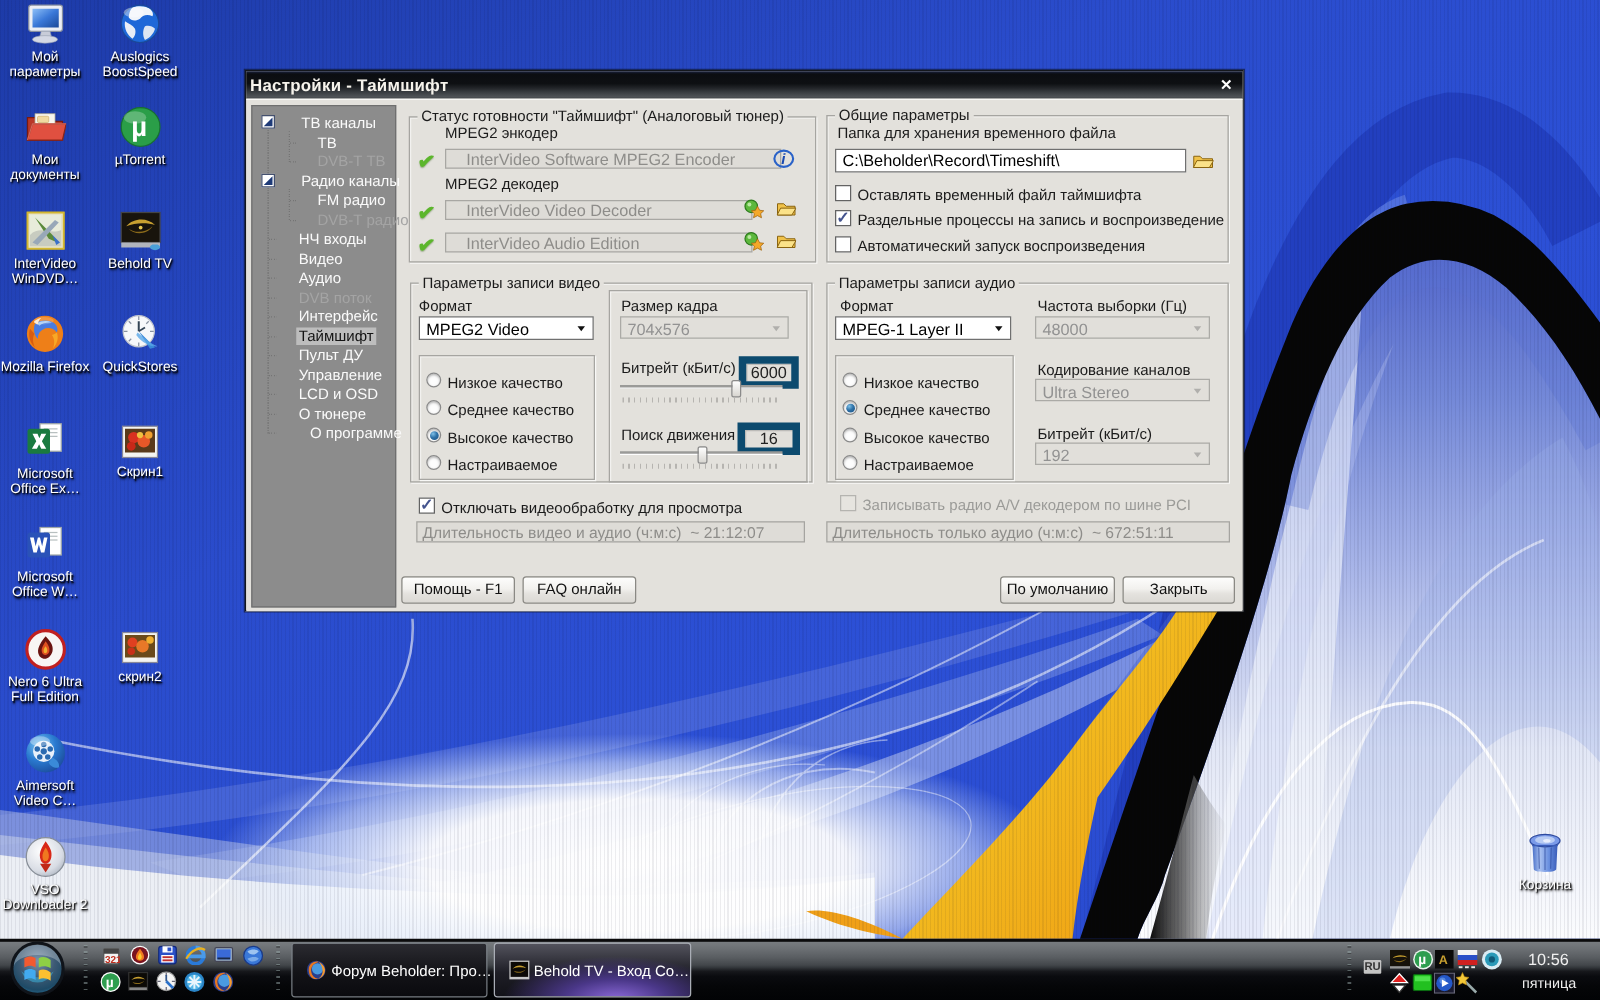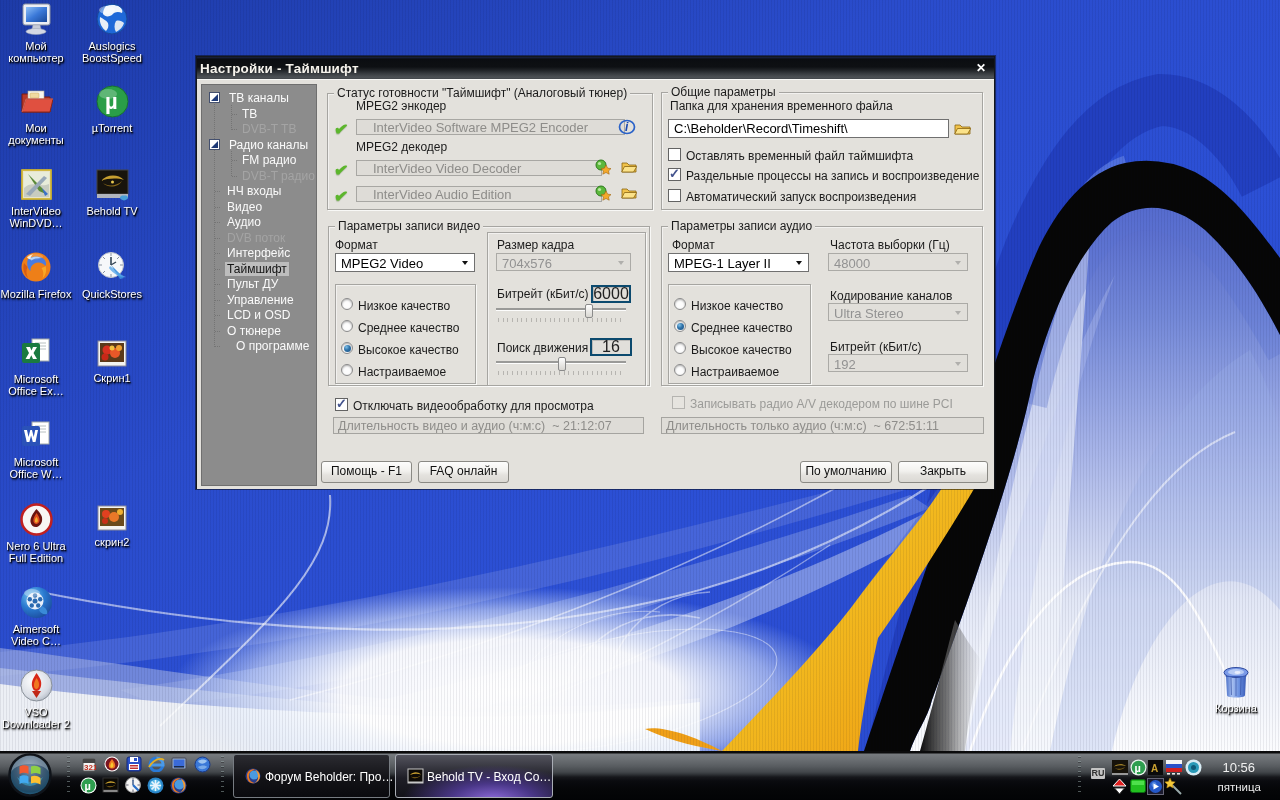--- a/index.html
+++ b/index.html
@@ -10,40 +10,40 @@
 .ic{display:block;margin:0 auto;}
 .ilab{color:#fff;font-size:11px;line-height:12.4px;text-shadow:1px 1px 1px #000,1px 2px 2px rgba(0,0,0,.9);margin-top:4px;white-space:pre-line;}
 
 #win{position:absolute;left:196px;top:56px;width:797px;height:431px;z-index:5;background:#E3E1DC;border:1px solid #14171c;box-shadow:0 0 0 1px rgba(10,12,20,.55);}
 #title{position:absolute;left:0;top:0;width:100%;height:22px;
  background:linear-gradient(#1a2340 0%,#0b0d11 10%,#0e1013 45%,#23262a 62%,#393d41 76%,#4e5256 92%,#44484c 100%);}
 #title .t{position:absolute;left:3px;top:4px;color:#f6f3ec;font-size:13.5px;font-weight:bold;letter-spacing:.2px;}
 #title .x{position:absolute;right:8px;top:4px;color:#fff;font-size:12px;font-weight:bold;}
 #client{position:absolute;left:0;top:22px;width:797px;height:409px;background:#E3E1DC;border-top:1px solid #f8f8f6;}
 #nav{position:absolute;left:4px;top:4px;width:114px;height:400px;background:#8C8C8C;border:1px solid #6f6f6f;}
-.ni{position:absolute;left:4px;width:114px;height:15px;font-size:12px;color:#fafafa;white-space:nowrap;}
+.ni{position:absolute;left:16px;width:114px;height:15px;font-size:12px;color:#fafafa;white-space:nowrap;}
 .ni.dis{color:#a4a4a4;}
 .ni.sel span{background:#BDBDBD;color:#141414;padding:0 2px;}
 .nchk{position:absolute;width:9px;height:9px;background:#fff;border:1px solid #44506e;z-index:2;}
 .nchk svg{display:block}
 .tl{position:absolute;width:1px;background:repeating-linear-gradient(#747474 0 1px,rgba(0,0,0,0) 1px 2px);}
 .tlh{position:absolute;height:1px;background:repeating-linear-gradient(90deg,#747474 0 1px,rgba(0,0,0,0) 1px 2px);}
 
 .grp{position:absolute;border:1px solid #a6a5a1;box-shadow:1px 1px 0 rgba(255,255,255,.75), inset 1px 1px 0 rgba(255,255,255,.55);}
 .gt{position:absolute;top:-8px;left:6px;background:#E3E1DC;padding:0 3px;font-size:12px;color:#1b1b1b;white-space:nowrap;}
 .lbl{position:absolute;font-size:12px;color:#1b1b1b;white-space:nowrap;}
 .dlbl{position:absolute;font-size:12px;color:#9b9b98;white-space:nowrap;}
 .field{position:absolute;background:#dedcd7;border:1px solid #a8a7a3;color:#8e8d8a;font-size:13px;line-height:16px;padding-left:16px;overflow:hidden;white-space:nowrap;}
 .wfield{position:absolute;background:#fff;border:1px solid #707070;color:#000;font-size:13px;padding-left:5px;overflow:hidden;white-space:nowrap;}
 .combo{position:absolute;background:#fff;border:1px solid #707070;color:#000;font-size:13px;overflow:hidden;white-space:nowrap;}
 .combo .ar{position:absolute;right:6px;top:7px;width:0;height:0;border:3.5px solid transparent;border-top:4.5px solid #111;}
 .combod{position:absolute;background:#e1dfda;border:1px solid #abaaa6;color:#929292;font-size:13px;overflow:hidden;white-space:nowrap;}
 .combod .ar{position:absolute;right:6px;top:7px;width:0;height:0;border:3.5px solid transparent;border-top:4.5px solid #b0afac;}
 .ct{padding:2px 0 0 5px;}
-.vbox{position:absolute;background:#e1dfda;border:2px solid #0c4a6e;box-shadow:inset 1px 1px 0 rgba(120,120,120,.35);color:#222;font-size:16px;text-align:center;}
+.vbox{position:absolute;background:#e1dfda;border:6px solid #0c4a6e;box-shadow:inset 1px 1px 0 rgba(120,120,120,.35);color:#222;font-size:13px;text-align:center;}
 .sbox{position:absolute;background:#dedcd7;border:1px solid #a5a4a0;color:#8e8d8a;font-size:12.5px;line-height:16px;padding-left:4px;white-space:nowrap;}
 .cb{position:absolute;width:11px;height:11px;background:#fff;border:1px solid #636363;}
 .cb.d{border-color:#b5b4b0;background:#e6e4df;}
 .cbck{position:absolute;font-size:13px;font-weight:bold;color:#44548e;margin:-3px 0 0 0px;}
 .rad{position:absolute;width:10px;height:10px;border-radius:50%;background:#fdfdfd;border:1px solid #8a8a8a;box-shadow:inset 0 1px 2px rgba(100,100,100,.5);}
 .rad.on::after{content:"";position:absolute;left:1.5px;top:1.5px;width:7px;height:7px;border-radius:50%;background:radial-gradient(circle at 35% 30%, #7ec0e8 0%, #2f72a8 45%, #1a4f80 100%);}
 .btn{position:absolute;height:20px;background:linear-gradient(#fdfdfc,#f2f1ee 45%,#e4e2de 65%,#dbd9d4);border:1px solid #8a8984;border-radius:3px;font-size:12px;color:#111;text-align:center;line-height:19px;}
 .grn{position:absolute;font-size:17px;font-weight:bold;color:#5cb62c;text-shadow:0 1px 1px rgba(40,90,10,.35);transform:rotate(6deg);}
 
 #bar{position:absolute;left:0;top:751px;width:1280px;height:49px;z-index:6;
@@ -153,21 +153,21 @@
           <stop offset=".5" stop-color="#3a78d8"></stop>
           <stop offset="1" stop-color="#1a4898"></stop>
         </linearGradient>
       </defs>
       <rect x="4" y="1" width="27" height="21" rx="2" fill="#eceef4" stroke="#8890a0"></rect>
       <rect x="7" y="4" width="21" height="15" fill="url(#scr1)"></rect>
       <path d="M14 22 L21 22 L22 26 L13 26 Z" fill="#c8ccd8" stroke="#98a0b0" stroke-width=".5"></path>
       <ellipse cx="17" cy="28.5" rx="10" ry="3" fill="#d4d8e4" stroke="#a0a8b8" stroke-width=".5"></ellipse>
     </svg>
     <div class="ilab">Мой
-компьютер</div>
+параметры</div>
   </div>
 <div class="icon" style="left:76px;top:3px">
     <svg class="ic" width="32" height="33">
       <circle cx="16" cy="16" r="15" fill="#1e68d8"></circle>
       <path d="M10 3 C14 1.5 20 1.5 24 4 C26 6 27 8 26 10 C22 8 18 9 16 12 C13 14 9 14 7 11 C7 8 8 5 10 3" fill="#f0f4fa"></path>
       <path d="M4 14 C7 16 10 17 12 20 C13 23 12 26 10 28 C6 25 3 20 4 14" fill="#e8eef6"></path>
       <path d="M20 18 C23 17 26 18 28 20 C27 24 24 27 20 29 C18 26 18 21 20 18" fill="#dde6f2"></path>
       <circle cx="16" cy="16" r="15" fill="none" stroke="#1a4898" stroke-width="1"></circle>
       <ellipse cx="11" cy="7" rx="8" ry="4" fill="#fff" opacity=".4"></ellipse>
     </svg>

